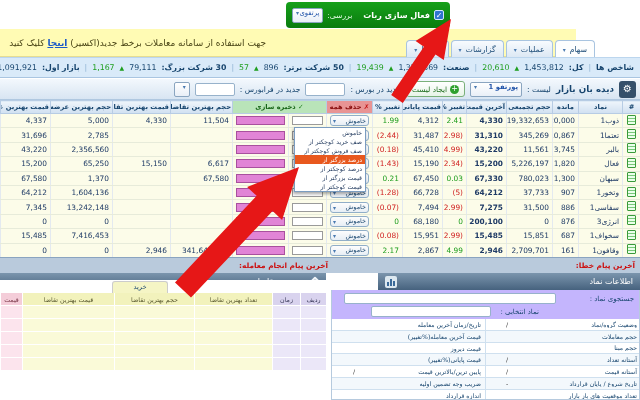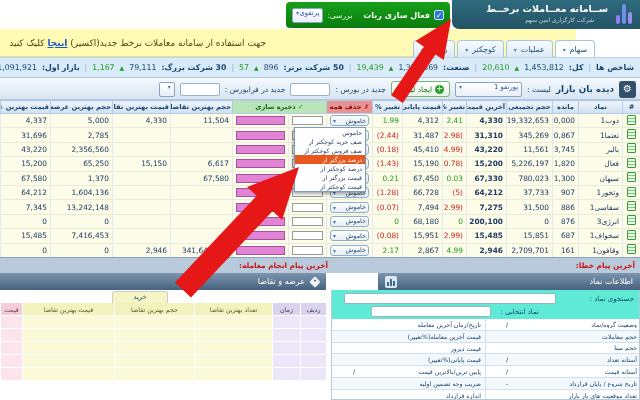--- a/index.html
+++ b/index.html
@@ -55,21 +55,21 @@
   .idx-sep { color:#8fb4d4; }
 
   
   .toolbar { position:absolute; top:79px; left:0; width:640px; height:21px;
     background:linear-gradient(#f3f8fd,#d8e5f2); border-bottom:1px solid #b0c8e0;
     display:flex; direction:rtl; align-items:center; gap:5px; padding:0 4px; white-space:nowrap; }
   .gearbox { width:17px; height:17px; background:#35506b; border-radius:3px; color:#fff;
     font-size:10px; line-height:16px; text-align:center; flex:0 0 auto; }
   .tb-title { font-size:8.8px; font-weight:bold; color:#17456e; }
   .tb-label { font-size:7.6px; color:#17456e; }
-  .list-sel { width:67px; }
+  .list-sel { width:52px;font-weight:bold; }
   .create-btn { height:16px; display:flex; direction:rtl; align-items:center; gap:3px; padding:0 5px;
     background:linear-gradient(#ffffff,#e7f4e7); border:1px solid #7ab07a; border-radius:3px;
     font-size:7.4px; color:#1f6e1f; }
   .plus-ico { width:9px; height:9px; border-radius:50%; background:#2ea02e; color:#fff;
     font-size:8px; line-height:8px; text-align:center; }
   .tb-input { width:40px; height:13px; background:#fff; border:1px solid #97b2cb; border-radius:2px; }
   .tiny-sel { width:16px; }
 
   
   .watch { position:absolute; top:100px; left:0; width:640px; }
@@ -116,67 +116,58 @@
   .chart-ico { width:12px; height:12px; background:#dce8f0; border-radius:2px; position:relative; }
   .chart-ico i { position:absolute; bottom:2px; width:2px; background:#3a6a9a; display:block; }
   .chart-ico i:nth-child(1){ left:2px; height:4px; } .chart-ico i:nth-child(2){ left:5px; height:7px; }
   .chart-ico i:nth-child(3){ left:8px; height:5px; }
   .tag-ico { width:8px; height:8px; background:#f0f4f8; transform:rotate(45deg); border-radius:1px 2px 1px 1px; position:relative; }
   .tag-ico::after { content:""; position:absolute; top:1.5px; left:1.5px; width:2px; height:2px;
     border-radius:50%; background:#46627e; }
 
   
   .info-panel { position:absolute; top:290px; right:0; width:309px; height:110px;
-    background:#5eead4; border:1px solid #b6cade; border-top:none; overflow:hidden; }
+    background:#c4b5fd; border:1px solid #b6cade; border-top:none; overflow:hidden; }
   .info-srch-label { position:absolute; top:5px; right:5px; font-size:7px; color:#17456e; direction:rtl; }
   .info-input1 { position:absolute; top:3px; left:12px; width:212px; height:11px; background:#fff;
     border:1px solid #97b2cb; border-radius:2px; }
   .info-sel-label { position:absolute; top:18px; right:100px; font-size:7px; color:#17456e; direction:rtl; }
   .info-input2 { position:absolute; top:16px; left:39px; width:120px; height:11px; background:#fff;
     border:1px solid #97b2cb; border-radius:2px; }
   .info-grid { position:absolute; top:29px; left:0; width:309px; }
   .info-row { display:flex; direction:rtl; height:11.8px; border-bottom:1px solid #cfe0ef;
     background:#fff; align-items:center; }
   .info-row:nth-child(even){ background:#f3f8fc; }
   .i-rl { width:113px; font-size:6.2px; color:#17456e; text-align:right; padding-right:4px;
     white-space:nowrap; overflow:hidden; }
   .i-rv { width:42px; font-size:6.2px; color:#333; text-align:center; }
   .i-ll { width:113px; font-size:6.2px; color:#17456e; text-align:right; padding-right:4px;
     white-space:nowrap; overflow:hidden; border-right:1px solid #cfe0ef; height:100%; line-height:11.8px; }
   .i-lv { width:38px; font-size:6.2px; color:#333; text-align:center; }
 
   
-  .depth-panel { position:absolute; top:290px; left:0; width:326px; height:92px; background:#fff; }
+  .depth-panel { position:absolute; top:280px; left:0; width:326px; height:92px; background:#fff; }
   .depth-tab { position:absolute; top:1px; left:112px; width:56px; height:12px; background:#f5f5c5;
     border:1px solid #ccc; border-bottom:none; border-radius:3px 3px 0 0; font-size:6.6px;
     color:#17456e; text-align:center; line-height:11px; z-index:2; }
   .depth-tbl { position:absolute; top:12px; left:0; width:326px; border-collapse:collapse; direction:rtl; table-layout:fixed; }
   .depth-tbl th { height:13px; font-size:6.3px; font-weight:normal; border:1px solid #fff; white-space:nowrap; overflow:hidden; }
   .depth-tbl td { height:13px; border:1px solid #fff; }
   .h-yel { background:#f2f2bc; color:#5a5a30; } .c-yel { background:#fafad8; }
   .h-lav { background:#d9d3ee; color:#3a3a5a; } .c-lav { background:#ebe7f8; }
   .h-pnk { background:#f4cdd9; color:#7a3a4a; } .c-pnk { background:#fce4ed; }
 
   
   .arrows { position:absolute; top:0; left:0; width:640px; height:400px; z-index:60; pointer-events:none; }
 </style>
 </head>
 <body>
 
 <div class="stage">
 
-  <div class="brandbox">
-    <div class="logo-bars">
-        <i></i>
-        <i></i>
-        <i></i>
-      </div>
-    <div class="brand-title">ســامانه معــاملات برخــط</div>
-    <div class="brand-sub">شرکت کارگزاری امین سهم</div>
-  </div>
 
   <div class="robotbox">
     <span class="chk">✓</span>
     <span class="robot-label">فعال سازی ربات</span>
     <span class="robot-review">بررسی:</span>
     <span class="minisel robot-sel">
       <span>پرتفوی</span>
       <span class="caret">▾</span>
     </span>
   </div>
@@ -188,21 +179,21 @@
   <div class="tabs" id="tabs">
       <div class="tab active">
         <span>سهام</span>
         <span class="caret">▾</span>
       </div>
       <div class="tab">
         <span>عملیات</span>
         <span class="caret">▾</span>
       </div>
       <div class="tab">
-        <span>کوچکتر</span>
+        <span>گزارشات</span>
         <span class="caret">▾</span>
       </div>
       <div class="tab">
         <span>راهنما</span>
         <span class="caret">▾</span>
       </div>
     </div>
 
   <div class="indices">
     <span class="idx-title">شاخص ها</span>
@@ -369,21 +360,21 @@
             <td class="c-num"></td>
             <td class="c-num">2,356,560</td>
             <td class="c-num">43,220</td>
           </tr>
           <tr>
             <td class="c-icon"><span class="doc-ico"></span></td>
             <td class="c-sym">فعال</td>
             <td class="c-num">1,820</td>
             <td class="c-num">5,226,197</td>
             <td class="c-num c-last">15,200</td>
-            <td class="c-chg"><span class="neg">(0.78)</span></td>
+            <td class="c-chg"><span class="neg">(2.34)</span></td>
             <td class="c-num">15,190</td>
             <td class="c-chg"><span class="neg">(1.43)</span></td>
             <td class="c-sel">
               <div class="off-sel">
                 <span>خاموش</span>
                 <span class="caret">▾</span>
               </div>
             </td>
             <td class="c-wi">
               <div class="in-white"></div>

